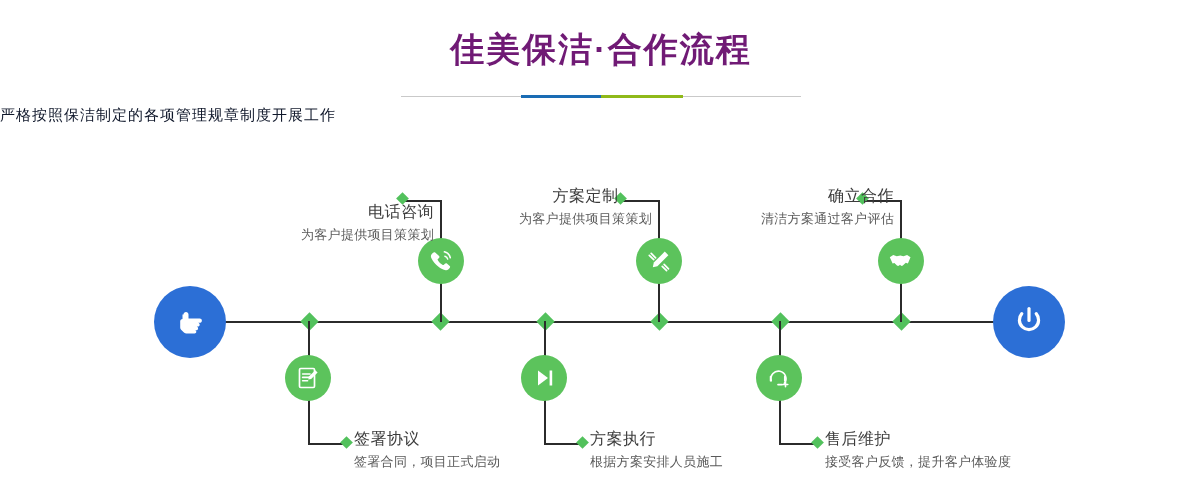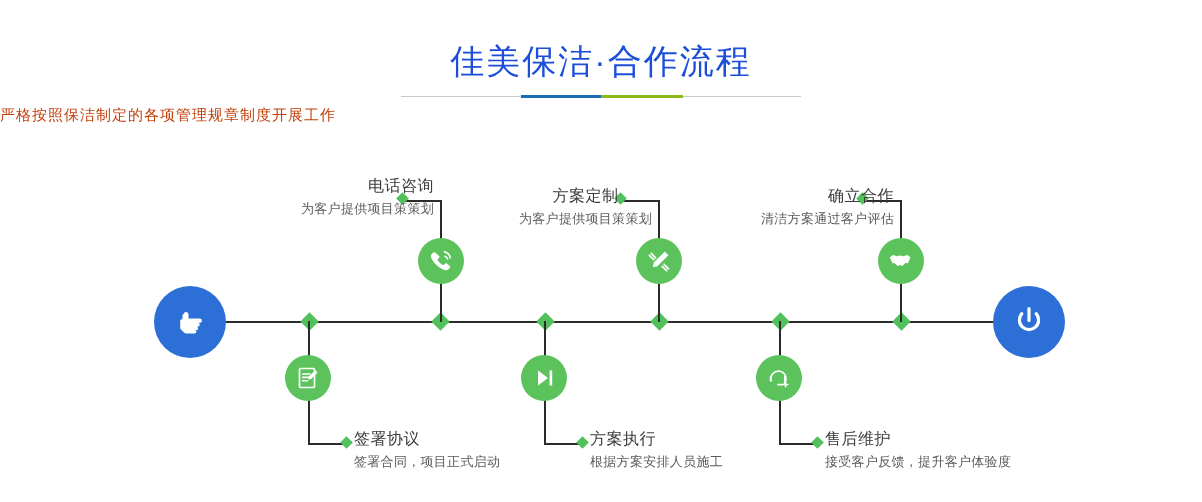--- a/index.html
+++ b/index.html
@@ -7,38 +7,38 @@
     width:1202px; height:502px;
     background:#ffffff;
     font-family:"Liberation Sans","DejaVu Sans",sans-serif;
     overflow:hidden;
   }
   #page { position:relative; width:1202px; height:502px; background:#fff; }
 
   
   .header { position:absolute; left:0; top:0; width:1202px; text-align:center; }
   .title {
-    font-size:34px; color:#1d4ed8; letter-spacing:2px;
-    line-height:1; padding-top:44px; white-space:nowrap;
+    font-size:34px; color:#701a75; letter-spacing:2px;
+    line-height:1; padding-top:32px; white-space:nowrap;font-weight:bold;
   }
   .divider {
     position:absolute; left:401px; top:95px; width:400px; height:3px;
   }
   .divider .rule {
     position:absolute; left:0; top:1px; width:400px; height:1px; background:#c9c9c9;
   }
   .divider .seg-blue {
     position:absolute; left:120px; top:0; width:80px; height:3px; background:#1a6cb4;
   }
   .divider .seg-green {
     position:absolute; left:200px; top:0; width:82px; height:3px; background:#8fb919;
   }
   .subtitle {
     position:absolute; left:0; top:106px; width:1202px;
-    font-size:15px; color:#c2410c; letter-spacing:1px; white-space:nowrap;
+    font-size:15px; color:#0f172a; letter-spacing:1px; white-space:nowrap;
   }
 
   
   .axis {
     position:absolute; left:160px; top:321px; width:890px; height:2px;
     background:#2b2b2b;
   }
   .endpoint {
     position:absolute; width:72px; height:72px; border-radius:50%;
     background:#2c6fd6; display:flex; align-items:center; justify-content:center;
@@ -128,21 +128,21 @@
         <path fill="#ffffff" d="M8.2 5.6c-0.6-0.6-1.5-0.5-2.1 0.1L4.8 7c-1 1-1.2 2.6-0.5 4
           1.6 3.3 4.1 6.3 6.9 8.6 2.5 2 5.3 3.4 7.6 3.6 1.1 0.1 2-0.3 2.7-1l1.2-1.3c0.6-0.6 0.6-1.5 0-2
           l-2.8-2.4c-0.6-0.5-1.5-0.4-2 0.2l-1 1.1c-0.3 0.3-0.7 0.4-1.1 0.2-1.9-1-4-3-5.1-5-0.2-0.4-0.1-0.8 0.2-1.1
           l1.1-1c0.6-0.5 0.6-1.4 0.1-2L8.2 5.6z"></path>
         <path fill="none" stroke="#ffffff" stroke-width="1.5" stroke-linecap="round" d="M17.4 4.8a8 8 0 0 1 5.9 5.9"></path>
         <path fill="none" stroke="#ffffff" stroke-width="1.5" stroke-linecap="round" d="M17.9 9.3a4 4 0 0 1 2.8 2.8"></path>
       </svg>
     </span>
   </div>
 
-  <div class="lbl lbl-top" style="right:768px; top:176px;">
+  <div class="lbl lbl-top" style="right:768px; top:202px;">
     <div class="lbl-title">电话咨询</div>
     <div class="lbl-desc">为客户提供项目策策划</div>
   </div>
 
   <div class="connector conn-v" style="left:308px; top:321px; height:123px;"></div>
   <div class="connector conn-h" style="left:308px; top:443px; width:38px;"></div>
   <div class="diamond" style="left:342px; top:438px; width:9px; height:9px;"></div>
 
   <div class="node-circle" style="left:285px; top:355px;">
     <span>

